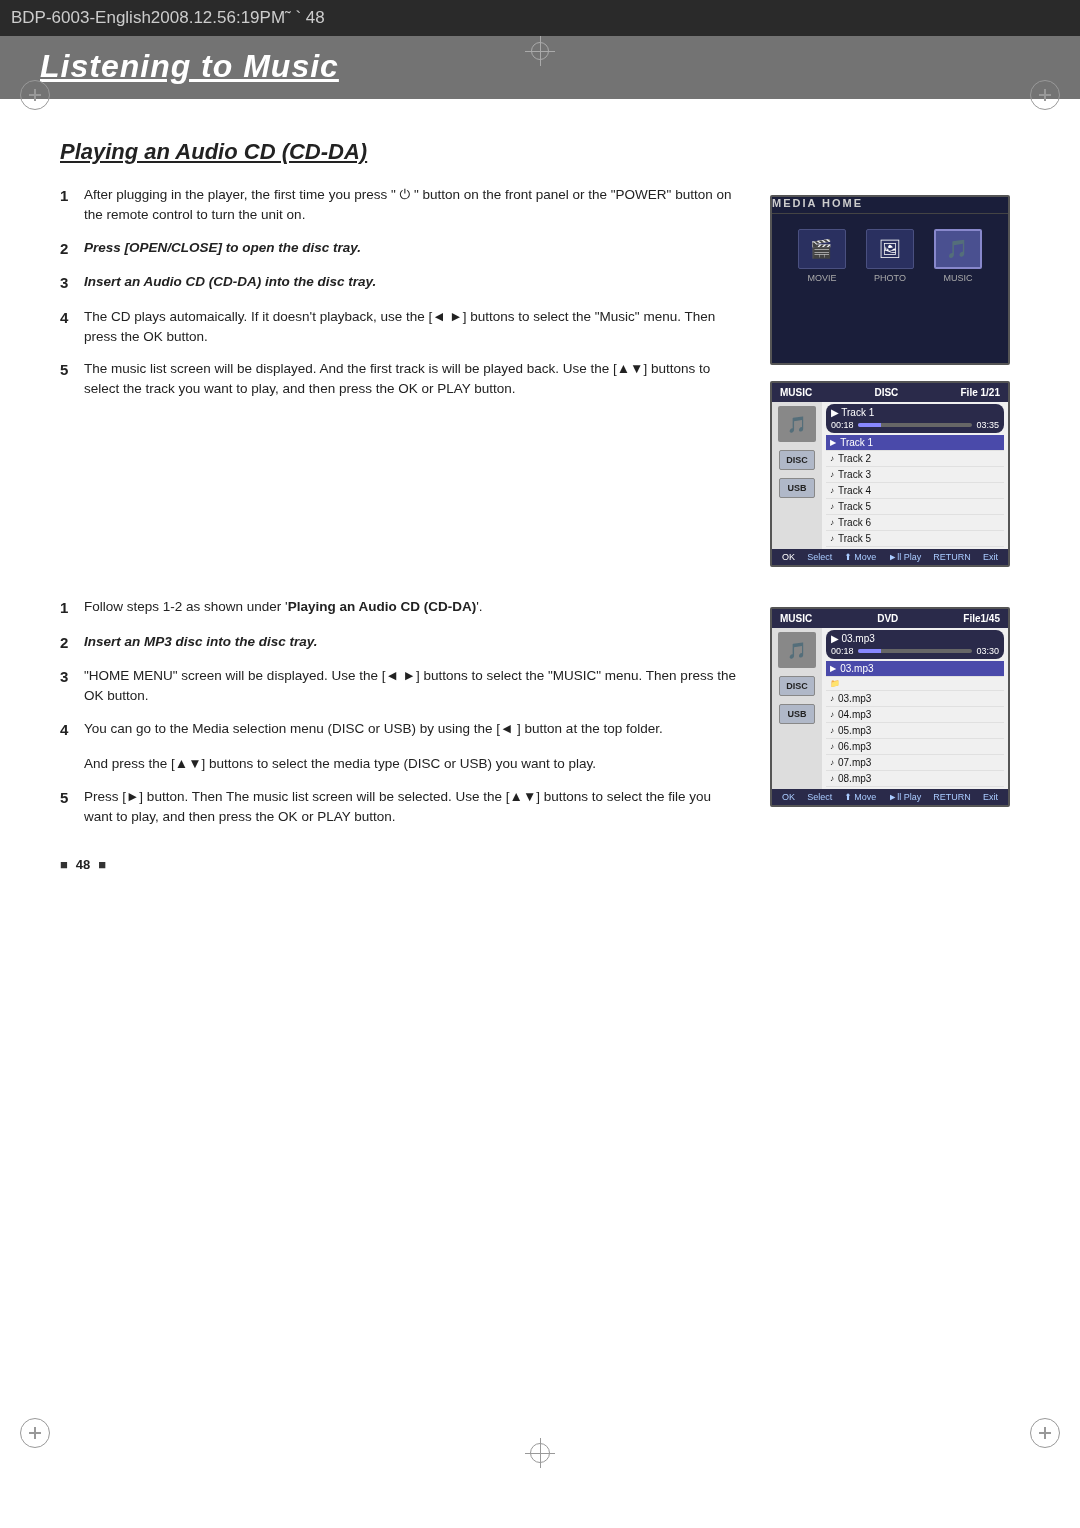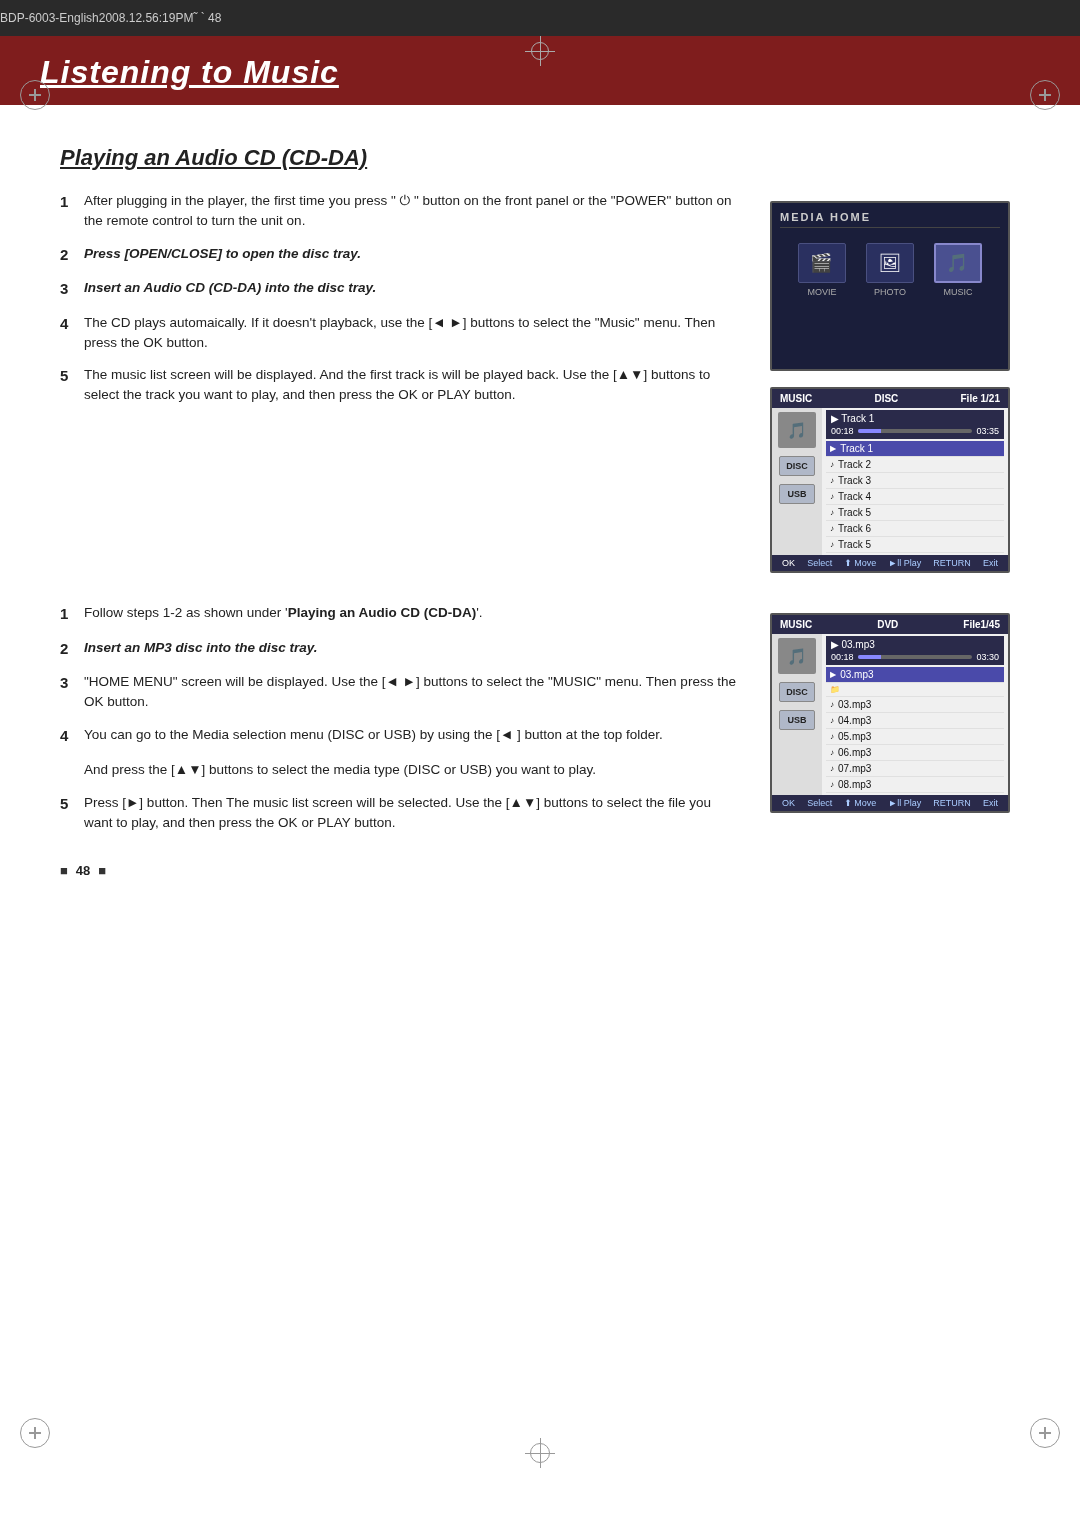--- a/index.html
+++ b/index.html
@@ -12,29 +12,29 @@
       color: #222;
       position: relative;
     }
 
     
     .header-bar {
       background: #2a2a2a;
       height: 36px;
       display: flex;
       align-items: center;
-      padding: 0 0;
-      font-size: 12px;
+      padding: 0 11px;
+      font-size: 17px;
       color: #ccc;
     }
 
     
     .title-banner {
-      background: #7f1d1d;
-      padding: 18px 40px 14px 40px;
+      background: #737373;
+      padding: 12px 40px 14px 40px;
       margin-bottom: 0;
     }
     .title-banner h1 {
       font-size: 32px;
       font-style: italic;
       font-weight: bold;
       color: #ffffff;
       text-decoration: underline;
       letter-spacing: 1px;
     }
@@ -83,21 +83,20 @@
       font-weight: bold;
     }
 
     
     .screen-media-home {
       border: 2px solid #555;
       background: #1a1e3a;
       color: white;
       width: 240px;
       height: 170px;
-      padding: 8px;
       border-radius: 2px;
       margin-top: 10px;
     }
     .screen-media-home .screen-title {
       font-size: 11px;
       font-weight: bold;
       color: #ccc;
       letter-spacing: 2px;
       margin-bottom: 10px;
       padding-bottom: 4px;
@@ -196,20 +195,21 @@
     .screen-music .right-panel {
       flex: 1;
       padding: 2px 4px;
     }
     .screen-music .now-playing {
       background: #2a2a4a;
       color: white;
       padding: 3px 5px;
       font-size: 10px;
       margin-bottom: 2px;
+      border-radius: 8px;
     }
     .screen-music .now-playing .time-bar {
       display: flex;
       align-items: center;
       gap: 4px;
       font-size: 9px;
       margin-top: 2px;
     }
     .screen-music .now-playing .progress-bar {
       flex: 1;

